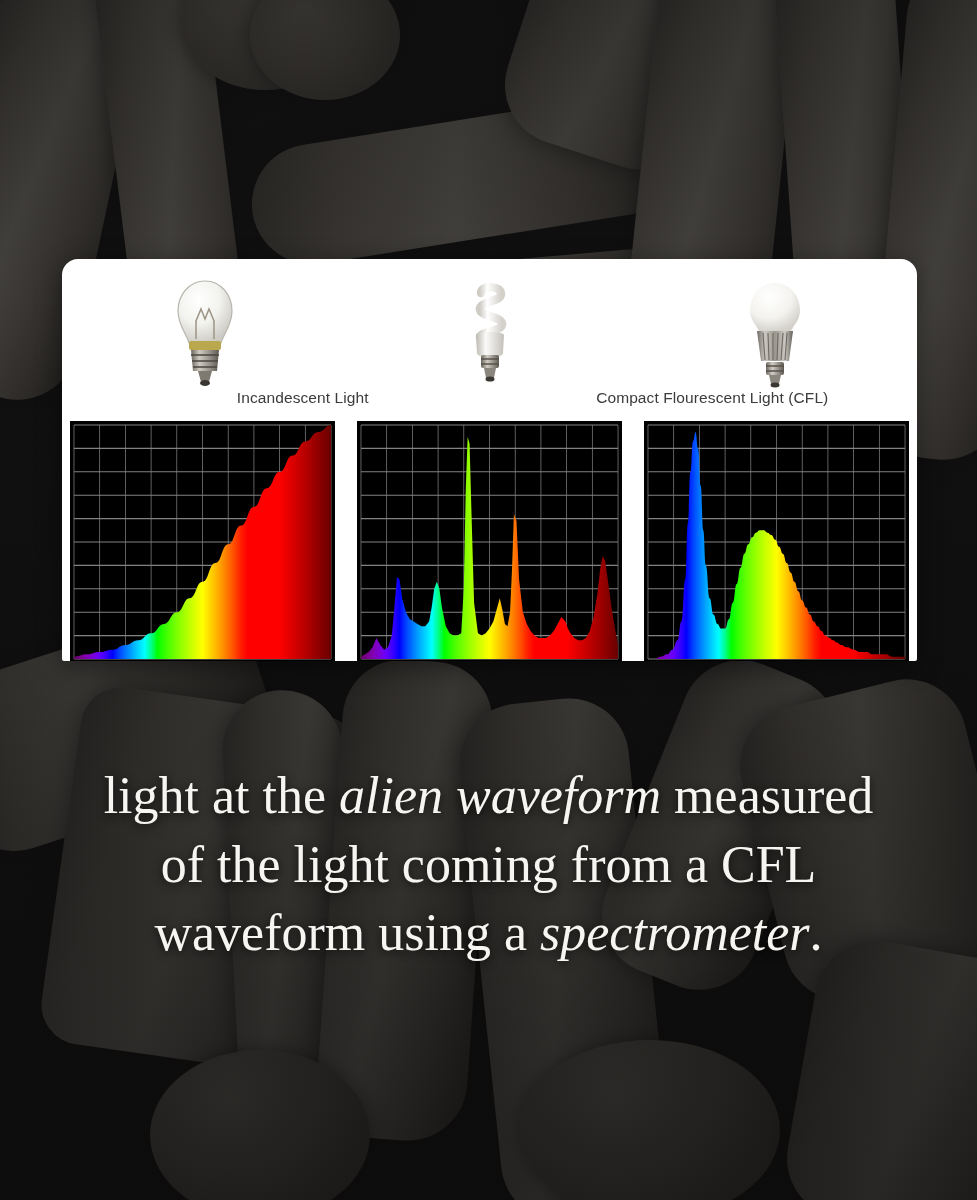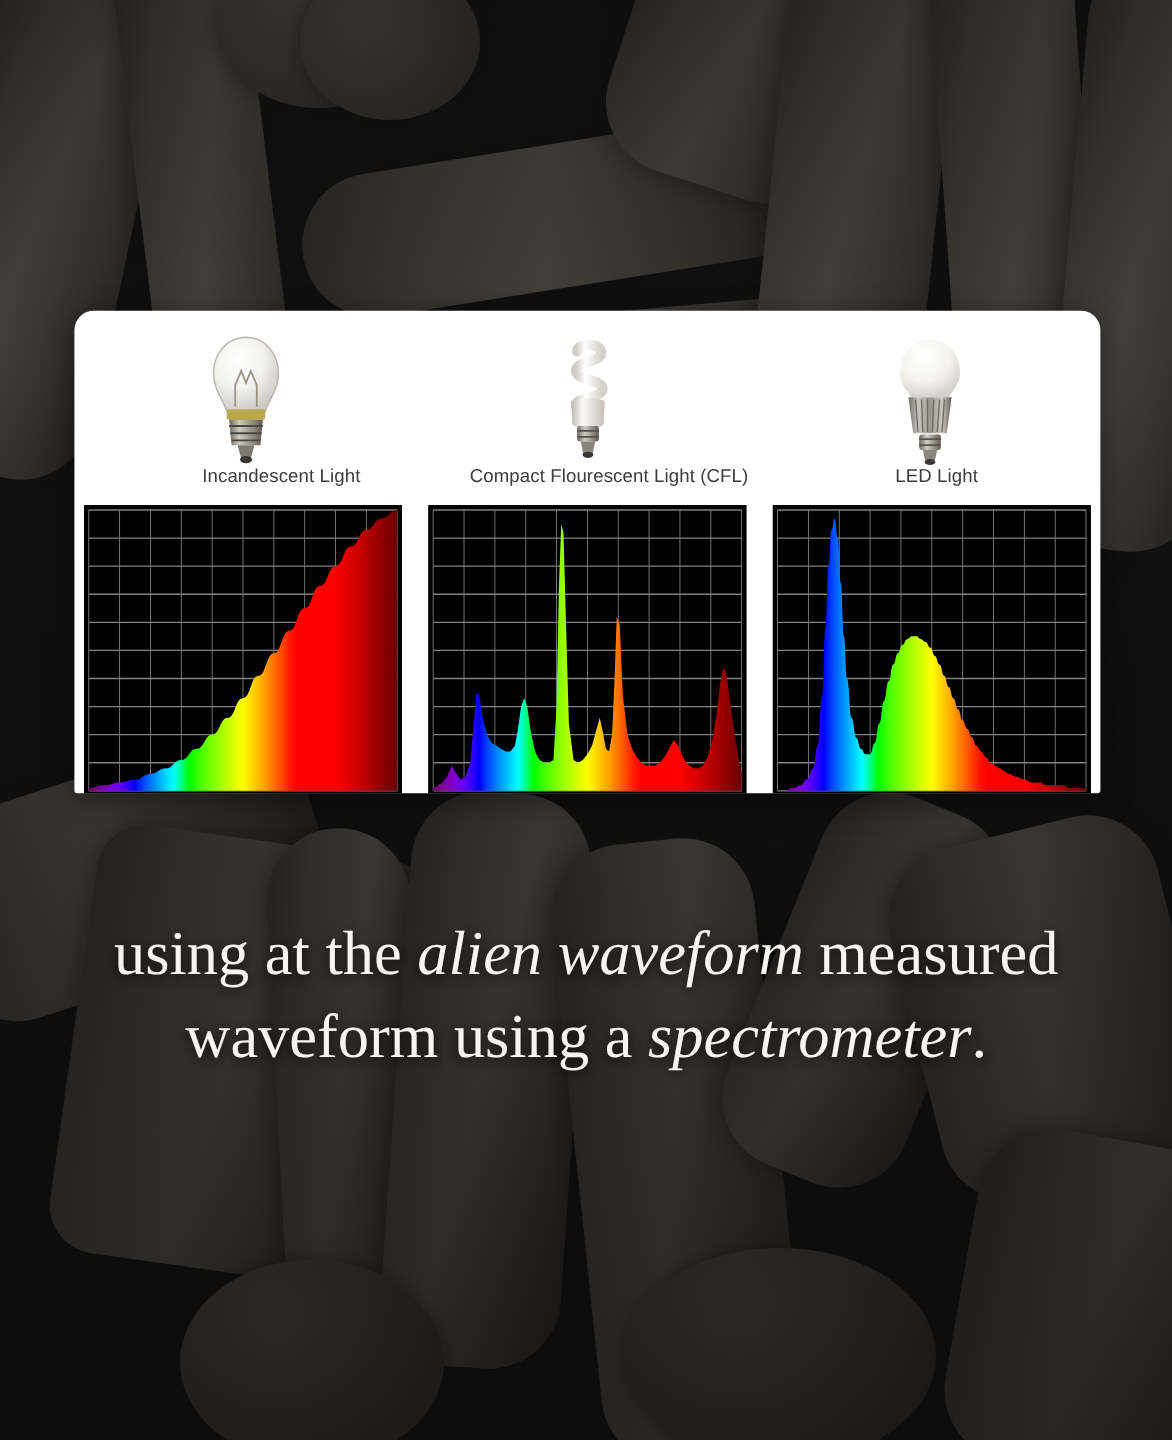--- a/index.html
+++ b/index.html
@@ -167,21 +167,20 @@
         <path d="M22 89 H40 M22 94 H40" stroke="#57534c" stroke-width="1.4"></path>
         <path d="M25 98 L37 98 L35 107 L27 107 Z" fill="#8a867e"></path>
         <ellipse cx="31" cy="108" rx="4.5" ry="2.5" fill="#3a3732"></ellipse>
       </svg>
     </div>
   </div>
 
   <div class="labels">
     <div class="labelcell">Incandescent Light</div>
     <div class="labelcell">Compact Flourescent Light (CFL)</div>
-    <div class="labelcell">LED Light</div>
   </div>
 
   <div id="charts">
     <div class="chartbox">
       <svg class="chartsvg" viewBox="0 0 400 242" preserveAspectRatio="none">
           <defs>
             <linearGradient id="spincandescent" x1="0" y1="0" x2="1" y2="0">
               <stop offset="0.00%" stop-color="rgb(104,0,104)"></stop>
               <stop offset="2.50%" stop-color="rgb(124,0,144)"></stop>
               <stop offset="5.00%" stop-color="rgb(129,0,183)"></stop>
@@ -421,15 +420,16 @@
           </g>
           <path d="M 6 238 L 6.00 238.00 C 10.85 238.00 10.85 238.00 15.70 238.00 C 20.55 238.00 20.55 235.66 25.40 235.66 C 30.25 235.66 30.25 233.32 35.10 233.32 C 38.98 233.32 38.98 228.64 42.86 228.64 C 46.74 228.64 46.74 219.28 50.62 219.28 C 53.53 219.28 53.53 200.56 56.44 200.56 C 59.35 200.56 59.35 158.44 62.26 158.44 C 64.20 158.44 64.20 102.28 66.14 102.28 C 68.08 102.28 68.08 50.80 70.02 50.80 C 71.96 50.80 71.96 20.38 73.90 20.38 C 75.84 20.38 75.84 11.02 77.78 11.02 C 79.72 11.02 79.72 27.40 81.66 27.40 C 83.60 27.40 83.60 64.84 85.54 64.84 C 87.48 64.84 87.48 109.30 89.42 109.30 C 91.36 109.30 91.36 144.40 93.30 144.40 C 96.21 144.40 96.21 177.16 99.12 177.16 C 102.03 177.16 102.03 193.54 104.94 193.54 C 107.85 193.54 107.85 202.90 110.76 202.90 C 113.67 202.90 113.67 207.58 116.58 207.58 C 119.49 207.58 119.49 207.58 122.40 207.58 C 125.31 207.58 125.31 198.22 128.22 198.22 C 131.13 198.22 131.13 181.84 134.04 181.84 C 136.95 181.84 136.95 163.12 139.86 163.12 C 142.77 163.12 142.77 146.74 145.68 146.74 C 148.59 146.74 148.59 132.70 151.50 132.70 C 154.41 132.70 154.41 123.34 157.32 123.34 C 160.23 123.34 160.23 116.32 163.14 116.32 C 166.05 116.32 166.05 111.64 168.96 111.64 C 171.87 111.64 171.87 109.30 174.78 109.30 C 177.69 109.30 177.69 109.30 180.60 109.30 C 183.51 109.30 183.51 111.64 186.42 111.64 C 189.33 111.64 189.33 113.98 192.24 113.98 C 195.15 113.98 195.15 118.66 198.06 118.66 C 200.97 118.66 200.97 125.68 203.88 125.68 C 206.79 125.68 206.79 132.70 209.70 132.70 C 212.61 132.70 212.61 142.06 215.52 142.06 C 218.43 142.06 218.43 151.42 221.34 151.42 C 224.25 151.42 224.25 160.78 227.16 160.78 C 230.07 160.78 230.07 170.14 232.98 170.14 C 235.89 170.14 235.89 179.50 238.80 179.50 C 241.71 179.50 241.71 186.52 244.62 186.52 C 247.53 186.52 247.53 193.54 250.44 193.54 C 253.35 193.54 253.35 200.56 256.26 200.56 C 259.17 200.56 259.17 205.24 262.08 205.24 C 264.99 205.24 264.99 209.92 267.90 209.92 C 270.81 209.92 270.81 214.60 273.72 214.60 C 276.63 214.60 276.63 216.94 279.54 216.94 C 282.45 216.94 282.45 219.28 285.36 219.28 C 288.27 219.28 288.27 221.62 291.18 221.62 C 294.09 221.62 294.09 223.96 297.00 223.96 C 301.85 223.96 301.85 226.30 306.70 226.30 C 311.55 226.30 311.55 228.64 316.40 228.64 C 321.25 228.64 321.25 230.98 326.10 230.98 C 330.95 230.98 330.95 230.98 335.80 230.98 C 340.65 230.98 340.65 233.32 345.50 233.32 C 350.35 233.32 350.35 233.32 355.20 233.32 C 360.05 233.32 360.05 233.32 364.90 233.32 C 369.75 233.32 369.75 235.66 374.60 235.66 C 379.45 235.66 379.45 235.66 384.30 235.66 C 389.15 235.66 389.15 235.66 394.00 235.66 L 394 238 Z" fill="url(#spled)"></path>
           <rect x="0.5" y="0.5" width="399" height="241" fill="none" stroke="#000" stroke-width="1"></rect>
         </svg>
 
     </div>
   </div>
 </div>
 
 <div id="caption">
-  <div><span>using at the </span><i>alien waveform</i><span> measured</span></div>
+  <div><span>light at the </span><i>alien waveform</i><span> measured</span></div>
+  <div>of the light coming from a CFL</div>
   <div><span>waveform using a </span><i>spectrometer</i><span>.</span></div>
 </div>
 
 </body></html>

